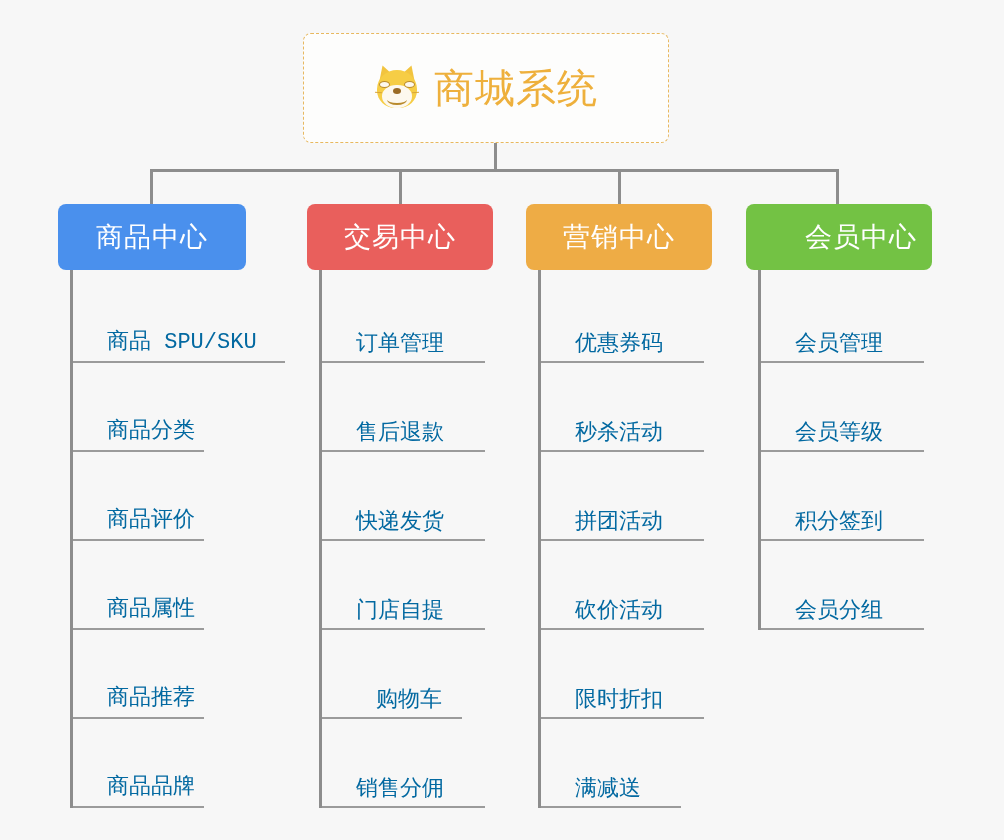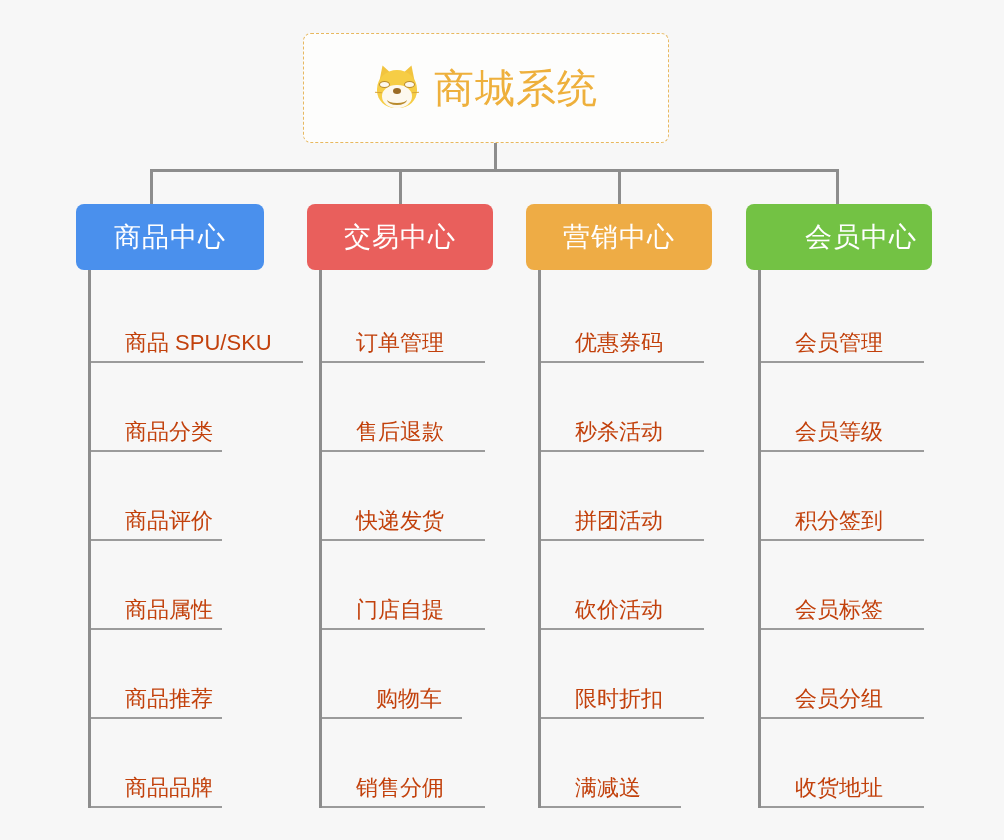--- a/index.html
+++ b/index.html
@@ -101,28 +101,28 @@
     position: relative;
     height: 89px;
     box-sizing: border-box;
     display: flex;
     align-items: flex-end;
     border-bottom: 2px solid #9b9b9b;
     padding: 0 0 4px 34px;
   }
   .leaf-label {
     font-size: 22px;
-    color: #c2410c;
+    color: #0369a1;
     line-height: 1.1;
     white-space: nowrap;
     padding-bottom: 2px;
   }
 
   
-  .branch-1 { left: 76px; width: 188px; }
+  .branch-1 { left: 58px; width: 188px; font-family: Liberation Mono, monospace; }
   .branch-1 .branch-header { background: #4a90ed; }
   .branch-1 .branch-body { width: 212px; }
   .branch-1 .leaf { width: 212px; }
 
   .branch-2 { left: 307px; width: 186px; }
   .branch-2 .branch-header { background: #e95f5c; }
   .branch-2 .branch-body { width: 163px; }
   .branch-2 .leaf { width: 163px; }
 
   .branch-3 { left: 526px; width: 186px; }
@@ -315,24 +315,18 @@
       <div class="leaf">
           <span class="leaf-label">会员管理</span>
         </div>
       <div class="leaf">
           <span class="leaf-label">会员等级</span>
         </div>
       <div class="leaf">
           <span class="leaf-label">积分签到</span>
         </div>
       <div class="leaf">
-          <span class="leaf-label">会员标签</span>
-        </div>
-      <div class="leaf">
           <span class="leaf-label">会员分组</span>
         </div>
-      <div class="leaf">
-          <span class="leaf-label">收货地址</span>
-        </div>
     </div>
   </div>
 
 </div>
 
 </body></html>

